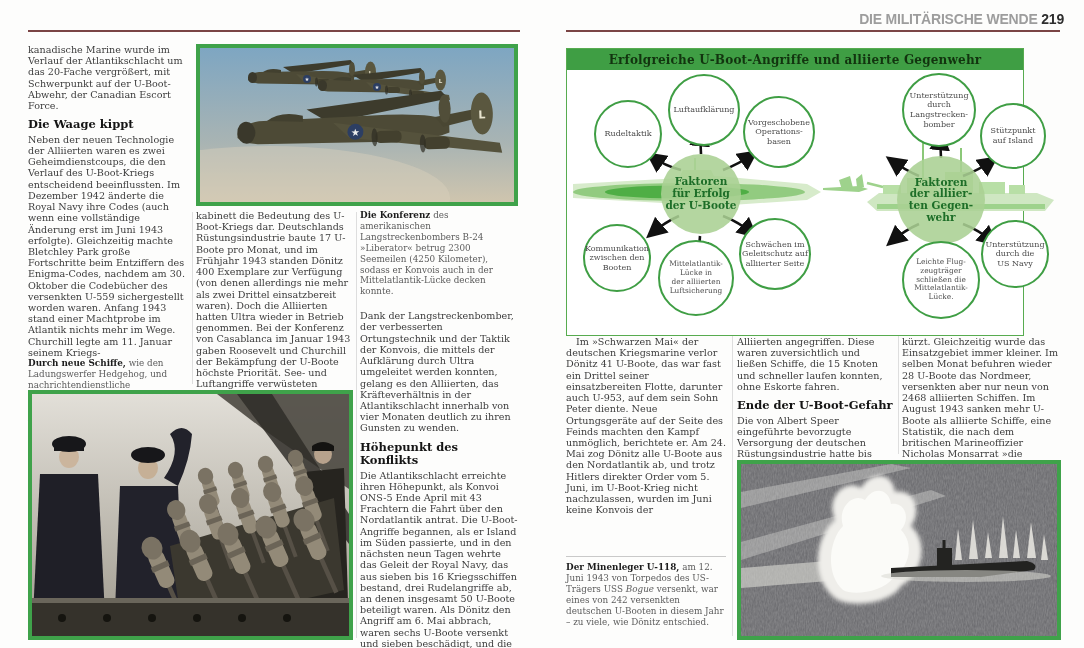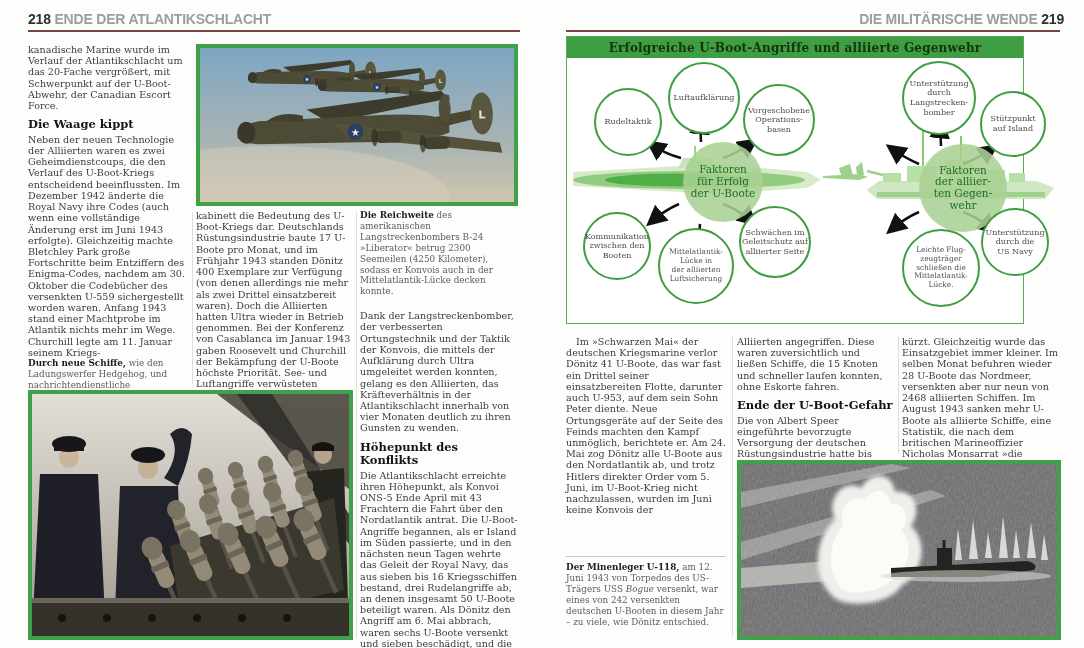--- a/index.html
+++ b/index.html
@@ -23,67 +23,63 @@
   .cap{font-size:8.8px;line-height:1.24;color:#5c5c5c;margin-top:10px;}
   .cap b{color:#1c1c1c;}
   .colrule{position:absolute;width:1px;background:#dedede;}
   .cap-rule{position:absolute;height:1px;background:#c9c9c9;}
 
   
   .photo{position:absolute;border:4px solid #3fa24a;box-sizing:border-box;background:#cfcfcf;}
   .photo svg{display:block;width:100%;height:100%;}
 
   
-  .diagram{position:absolute;left:566px;top:36px;width:458px;height:288px;
+  .diagram{position:absolute;left:566px;top:48px;width:458px;height:288px;
            border:1px solid #57ab4f;box-sizing:border-box;background:#ffffff;}
   .dg-title{height:21px;background:#3f9e44;display:flex;align-items:center;
             justify-content:center;font-weight:bold;font-size:12px;color:#12340f;
             letter-spacing:0.2px;}
   .dg-body{position:relative;width:100%;height:265px;}
   .dg-body > svg.layer{position:absolute;left:0;top:0;}
   .bubble{position:absolute;border:2.5px solid #3f9e44;border-radius:50%;background:#fff;
           display:flex;align-items:center;justify-content:center;text-align:center;
           font-size:8px;line-height:1.2;color:#4c4c4c;white-space:pre-line;
           box-sizing:border-box;}
   .bubble.small-text{font-size:7.4px;}
   .center-bubble{position:absolute;border-radius:50%;background:rgba(170,208,147,0.88);
           display:flex;align-items:center;justify-content:center;text-align:center;
-          font-weight:normal;font-size:10.5px;line-height:1.12;color:#1d6e28;
-          white-space:pre-line;margin-left:22px;}
+          font-weight:bold;font-size:10.5px;line-height:1.12;color:#1d6e28;
+          white-space:pre-line;}
 </style>
 </head>
 <body>
 
 <div class="spread">
 
-  <div class="hdr" style="left:28px;">
-    <span class="num">218</span>
-    <span class="ttl">ENDE DER ATLANTIKSCHLACHT</span>
-  </div>
   <div class="hdr-rule" style="left:28px;width:492px;"></div>
 
   <div class="hdr" style="right:20px;">
     <span class="ttl">DIE MILITÄRISCHE WENDE</span>
     <span class="num">219</span>
   </div>
   <div class="hdr-rule" style="left:566px;width:494px;"></div>
 
   <div class="col" style="left:28px;top:44px;width:160px;">
     <p>kanadische Marine wurde im Verlauf der Atlantikschlacht um das 20-Fache vergrößert, mit Schwerpunkt auf der U-Boot-Abwehr, der Canadian Escort Force.</p>
     <div class="bh">Die Waage kippt</div>
     <p>Neben der neuen Technologie der Alliierten waren es zwei Geheimdienstcoups, die den Verlauf des U-Boot-Kriegs entscheidend beeinflussten. Im Dezember 1942 änderte die Royal Navy ihre Codes (auch wenn eine vollständige Änderung erst im Juni 1943 erfolgte). Gleichzeitig machte Bletchley Park große Fortschritte beim Entziffern des Enigma-Codes, nachdem am 30. Oktober die Codebücher des versenkten U-559 sichergestellt worden waren. Anfang 1943 stand einer Machtprobe im Atlantik nichts mehr im Wege. Churchill legte am 11. Januar seinem Kriegs-</p>
     <p class="cap"><b>Durch neue Schiffe,</b><span> wie den Ladungswerfer Hedgehog, und nachrichtendienstliche Durchbrüche des Geheimdiensts gewannen die Geleitzüge der Alliierten 1943 die Oberhand.</span></p>
   </div>
 
   <div class="col" style="left:196px;top:210px;width:156px;">
     <p>kabinett die Bedeutung des U-Boot-Kriegs dar. Deutschlands Rüstungsindustrie baute 17 U-Boote pro Monat, und im Frühjahr 1943 standen Dönitz 400 Exemplare zur Verfügung (von denen allerdings nie mehr als zwei Drittel einsatzbereit waren). Doch die Alliierten hatten Ultra wieder in Betrieb genommen. Bei der Konferenz von Casablanca im Januar 1943 gaben Roosevelt und Churchill der Bekämpfung der U-Boote höchste Priorität. See- und Luftangriffe verwüsteten deutsche U-Boot-Basen im Golf von Biskaya.</p>
   </div>
 
   <div class="col" style="left:360px;top:210px;width:158px;">
-    <p class="cap" style="margin-top:0;"><b>Die Reichweite</b><span> des amerikanischen Langstreckenbombers B-24 »Liberator« betrug 2300 Seemeilen (4250 Kilometer), sodass er Konvois auch in der Mittelatlantik-Lücke decken konnte.</span></p>
+    <p class="cap" style="margin-top:0;"><b>Die Konferenz</b><span> des amerikanischen Langstreckenbombers B-24 »Liberator« betrug 2300 Seemeilen (4250 Kilometer), sodass er Konvois auch in der Mittelatlantik-Lücke decken konnte.</span></p>
     <p class="sp" style="margin-top:13px;">Dank der Langstreckenbomber, der verbesserten Ortungstechnik und der Taktik der Konvois, die mittels der Aufklärung durch Ultra umgeleitet werden konnten, gelang es den Alliierten, das Kräfteverhältnis in der Atlantikschlacht innerhalb von vier Monaten deutlich zu ihren Gunsten zu wenden.</p>
     <div class="bh">Höhepunkt des Konflikts</div>
     <p>Die Atlantikschlacht erreichte ihren Höhepunkt, als Konvoi ONS-5 Ende April mit 43 Frachtern die Fahrt über den Nordatlantik antrat. Die U-Boot-Angriffe begannen, als er Island im Süden passierte, und in den nächsten neun Tagen wehrte das Geleit der Royal Navy, das aus sieben bis 16 Kriegsschiffen bestand, drei Rudelangriffe ab, an denen insgesamt 50 U-Boote beteiligt waren. Als Dönitz den Angriff am 6. Mai abbrach, waren sechs U-Boote versenkt und sieben beschädigt, und die Alliierten hatten 13 Frachter verloren. Trotz der hohen Verluste auf beiden Seiten belegte der Erfolg der Alliierten, die den Schaden in Grenzen gehalten</p>
   </div>
 
   <div class="colrule" style="left:192px;top:212px;height:172px;"></div>
   <div class="colrule" style="left:356px;top:212px;height:426px;"></div>
 
   <div class="photo" style="left:196px;top:44px;width:322px;height:162px;">
     <svg viewBox="0 0 314 154" preserveAspectRatio="none">

